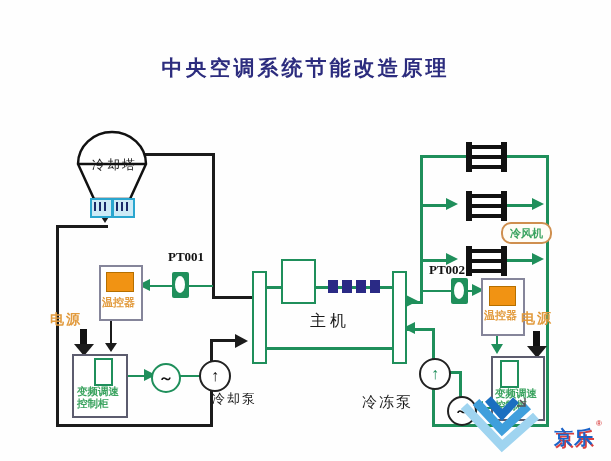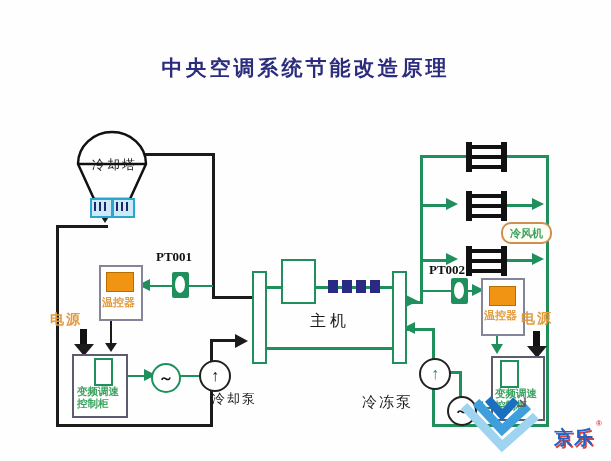--- a/index.html
+++ b/index.html
@@ -123,21 +123,21 @@
 
   <div class="flange" style="left:252px;top:271px;width:11px;height:89px;"></div>
   <div class="flange" style="left:392px;top:271px;width:11px;height:89px;"></div>
   <div class="flange" style="left:281px;top:259px;width:31px;height:41px;"></div>
   <div class="navy" style="left:328px;top:280px;"></div>
   <div class="navy" style="left:342px;top:280px;"></div>
   <div class="navy" style="left:356px;top:280px;"></div>
   <div class="navy" style="left:370px;top:280px;"></div>
   <div class="t blk" style="left:310px;top:312px;font-size:16px;letter-spacing:4px;">主机</div>
 
-  <div class="t pt" style="left:156px;top:250px;">PT001</div>
+  <div class="t pt" style="left:168px;top:250px;">PT001</div>
   <div class="sensor" style="left:172px;top:272px;width:17px;height:26px;">
       <div class="eye"></div>
     </div>
   <div class="gbox" style="left:99px;top:265px;width:40px;height:52px;"></div>
   <div class="orect" style="left:106px;top:272px;width:26px;height:18px;"></div>
   <div class="t org" style="left:102px;top:296px;font-size:11px;">温控器</div>
 
   <div class="t org" style="left:50px;top:312px;font-size:14px;letter-spacing:2px;">电源</div>
   <div class="pshaft" style="left:80px;top:329px;"></div>
   <div class="tri dk" style="left:74px;top:344px;border-left-width:10px;border-right-width:10px;border-top-width:12px;"></div>

